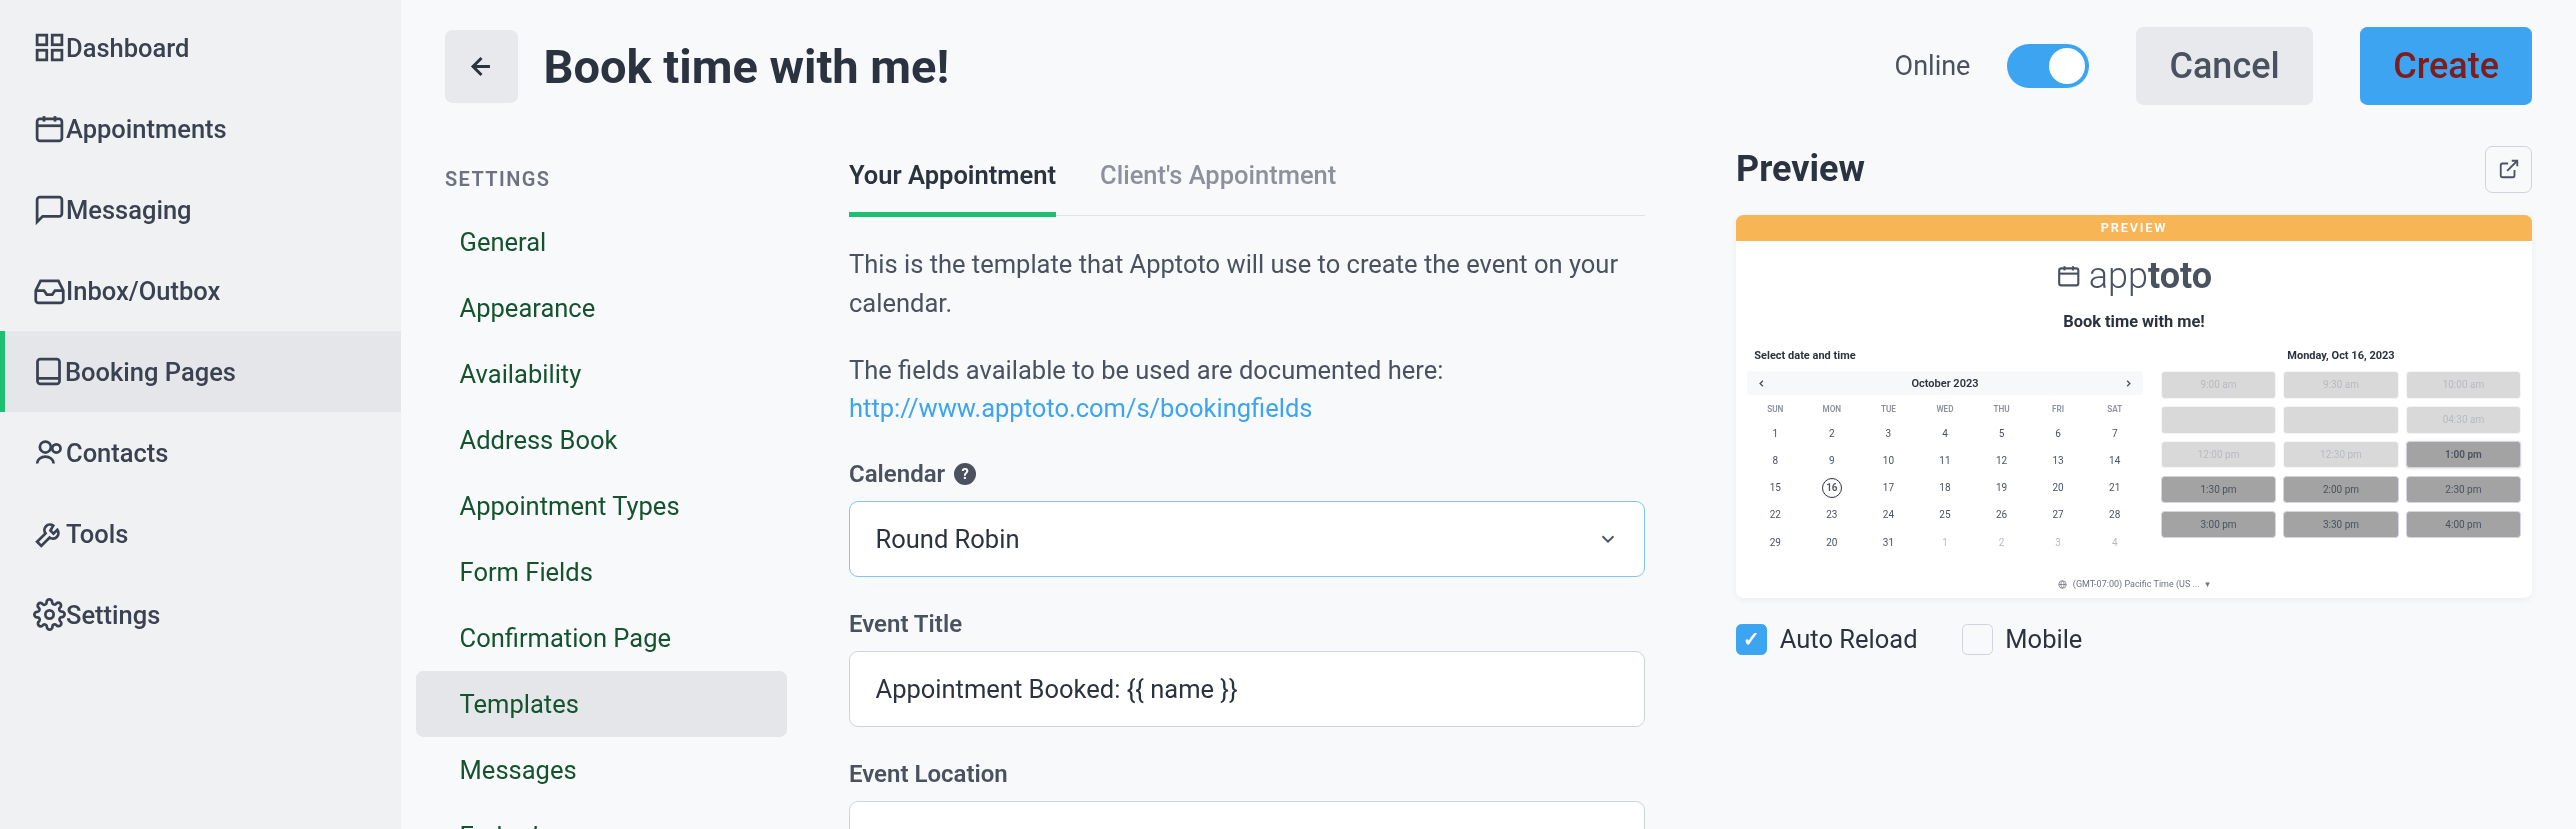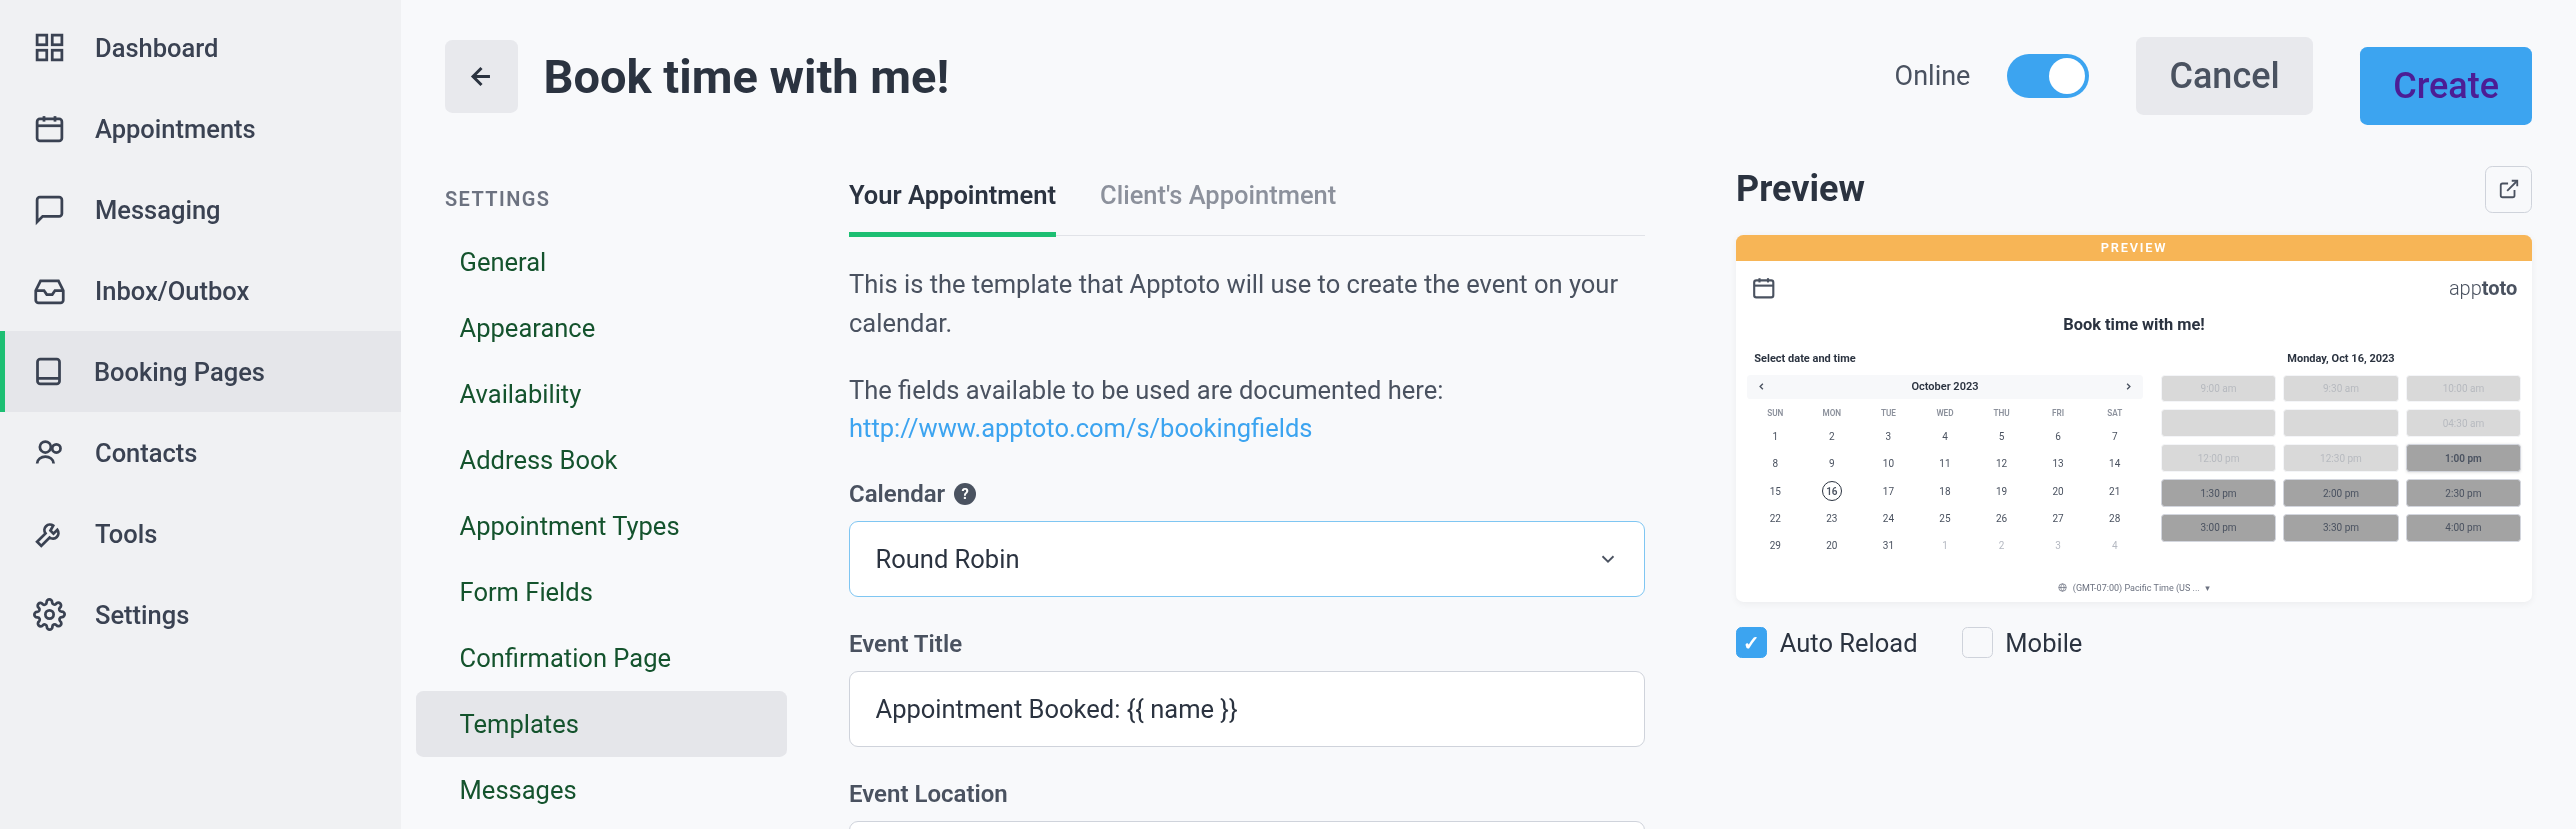--- a/index.html
+++ b/index.html
@@ -1,34 +1,34 @@
 <!DOCTYPE html>
 <html style="font-size:14.6px"><head>
 <meta charset="utf-8">
 <style>
 * { margin: 0; padding: 0; box-sizing: border-box; font-family: -apple-system, BlinkMacSystemFont, "Segoe UI", Roboto, sans-serif; }
 body { background: #f8f9fb; display: flex; height: 829px; width: 2576px; overflow: hidden; }
 
 
 .main-sidebar { width: 401px; background: #f0f1f3; display: flex; flex-direction: column; padding-top: 7.3px; }
-.nav-item { display: flex; align-items: center; padding: 24px 33px; cursor: pointer; color: #3a4252; font-size: 25.5px; font-weight: 500; gap: 29px; }
+.nav-item { display: flex; align-items: center; padding: 24px 33px; cursor: pointer; color: #3a4252; font-size: 25.5px; font-weight: 500; }
 .nav-item svg { flex-shrink: 0; }
 .nav-item.active { background: #e5e6ea; border-left: 5.5px solid #1dbf73; padding-left: 27px; }
 
 
 .content-wrap { flex: 1; display: flex; flex-direction: column; background: #f8f9fb; gap: 8px; }
 .header { display: flex; align-items: center; padding: 27px 44px 18px 44px; gap: 25.5px; }
 .back-btn { width: 73px; height: 73px; background: #e8e9ed; border-radius: 7.3px; display: flex; align-items: center; justify-content: center; cursor: pointer; }
 .page-title { font-size: 47px; font-weight: 700; color: #2b3340; flex: 1; }
 .online-label { font-size: 27px; color: #4a5260; margin-right: 11px; }
 .toggle { width: 82px; height: 44px; background: #3ca4f0; border-radius: 22px; position: relative; cursor: pointer; }
 .toggle-knob { position: absolute; width: 36px; height: 36px; background: white; border-radius: 50%; top: 3.6px; right: 3.6px; }
 .btn { padding: 18px 33px; border-radius: 7.3px; font-size: 36px; cursor: pointer; border: none; font-weight: 500; margin-left: 22px; }
 .btn-cancel { background: #e8e9ed; color: #4a5260; }
-.btn-create { background: #3ca4f0; color: #4c1d95; margin-top: 20px; }
+.btn-create { background: #3ca4f0; color: #7f1d1d; }
 
 
 .body-area { flex: 1; display: flex; overflow: hidden; }
 
 
 .settings-sidebar { width: 401px; padding: 18px 0; }
 .section-label { font-size: 20px; color: #6c7280; letter-spacing: 1.4px; text-transform: uppercase; padding: 18px 44px; font-weight: 600; }
 .settings-item { padding: 18px 44px; font-size: 25.5px; color: #14532d; cursor: pointer; border-radius: 7.3px; margin: 0 14.6px; }
 .settings-item.active { background: #e5e6ea; }
 
@@ -44,21 +44,21 @@
 .select-box { width: 100%; padding: 22px 25.5px; border: 1.8px solid #7fc6f2; border-radius: 9px; font-size: 25.5px; margin-top: 12.8px; display: flex; justify-content: space-between; align-items: center; background: white; color: #2b3340; cursor: pointer; }
 .input-box { width: 100%; padding: 22px 25.5px; border: 1.8px solid #cfd3db; border-radius: 9px; font-size: 25.5px; margin-top: 12.8px; background: white; color: #2b3340; }
 
 
 .preview-area { flex: 1; padding: 14.6px 44px; }
 .preview-header { display: flex; justify-content: space-between; align-items: center; margin-bottom: 22px; }
 .preview-title { font-size: 36px; font-weight: 700; color: #2b3340; }
 .external-btn { width: 47px; height: 47px; border: 1.8px solid #cfd3db; border-radius: 7.3px; display: flex; align-items: center; justify-content: center; cursor: pointer; }
 .preview-panel { background: white; border-radius: 7.3px; box-shadow: 0 1.8px 7.3px rgba(0,0,0,0.05); overflow: hidden; }
 .preview-banner { background: #f7b556; color: white; text-align: center; padding: 5.5px; font-size: 12.8px; letter-spacing: 1.8px; font-weight: 600; }
-.preview-brand { display: flex; justify-content: space-between; align-items: center; gap: 7.3px; padding: 14.6px; font-size: 20px; color: #4a5260; }
+.preview-brand { display: flex; justify-content: center; align-items: center; gap: 7.3px; padding: 14.6px; font-size: 36px; color: #4a5260; }
 .preview-brand .light { font-weight: 300; }
 .preview-brand .bold { font-weight: 700; }
 .preview-booking-title { text-align: center; font-size: 16.4px; font-weight: 700; color: #2b3340; padding-bottom: 14.6px; }
 .preview-columns { display: flex; padding: 0 11px 14.6px 11px; gap: 18px; }
 .preview-left { flex: 1.1; }
 .preview-right { flex: 1; }
 .col-subtitle { font-size: 11px; font-weight: 700; color: #2b3340; padding: 3.6px 7.3px; }
 .cal-head { display: flex; align-items: center; justify-content: space-between; background: #f7f8fa; padding: 5.5px 9px; border-radius: 3.6px; font-size: 11px; font-weight: 600; color: #2b3340; margin-top: 5.5px; }
 .cal-table { width: 100%; border-collapse: collapse; margin-top: 3.6px; }
 .cal-table th { font-size: 8.2px; color: #8c919c; font-weight: 600; padding: 5.5px 0; }

